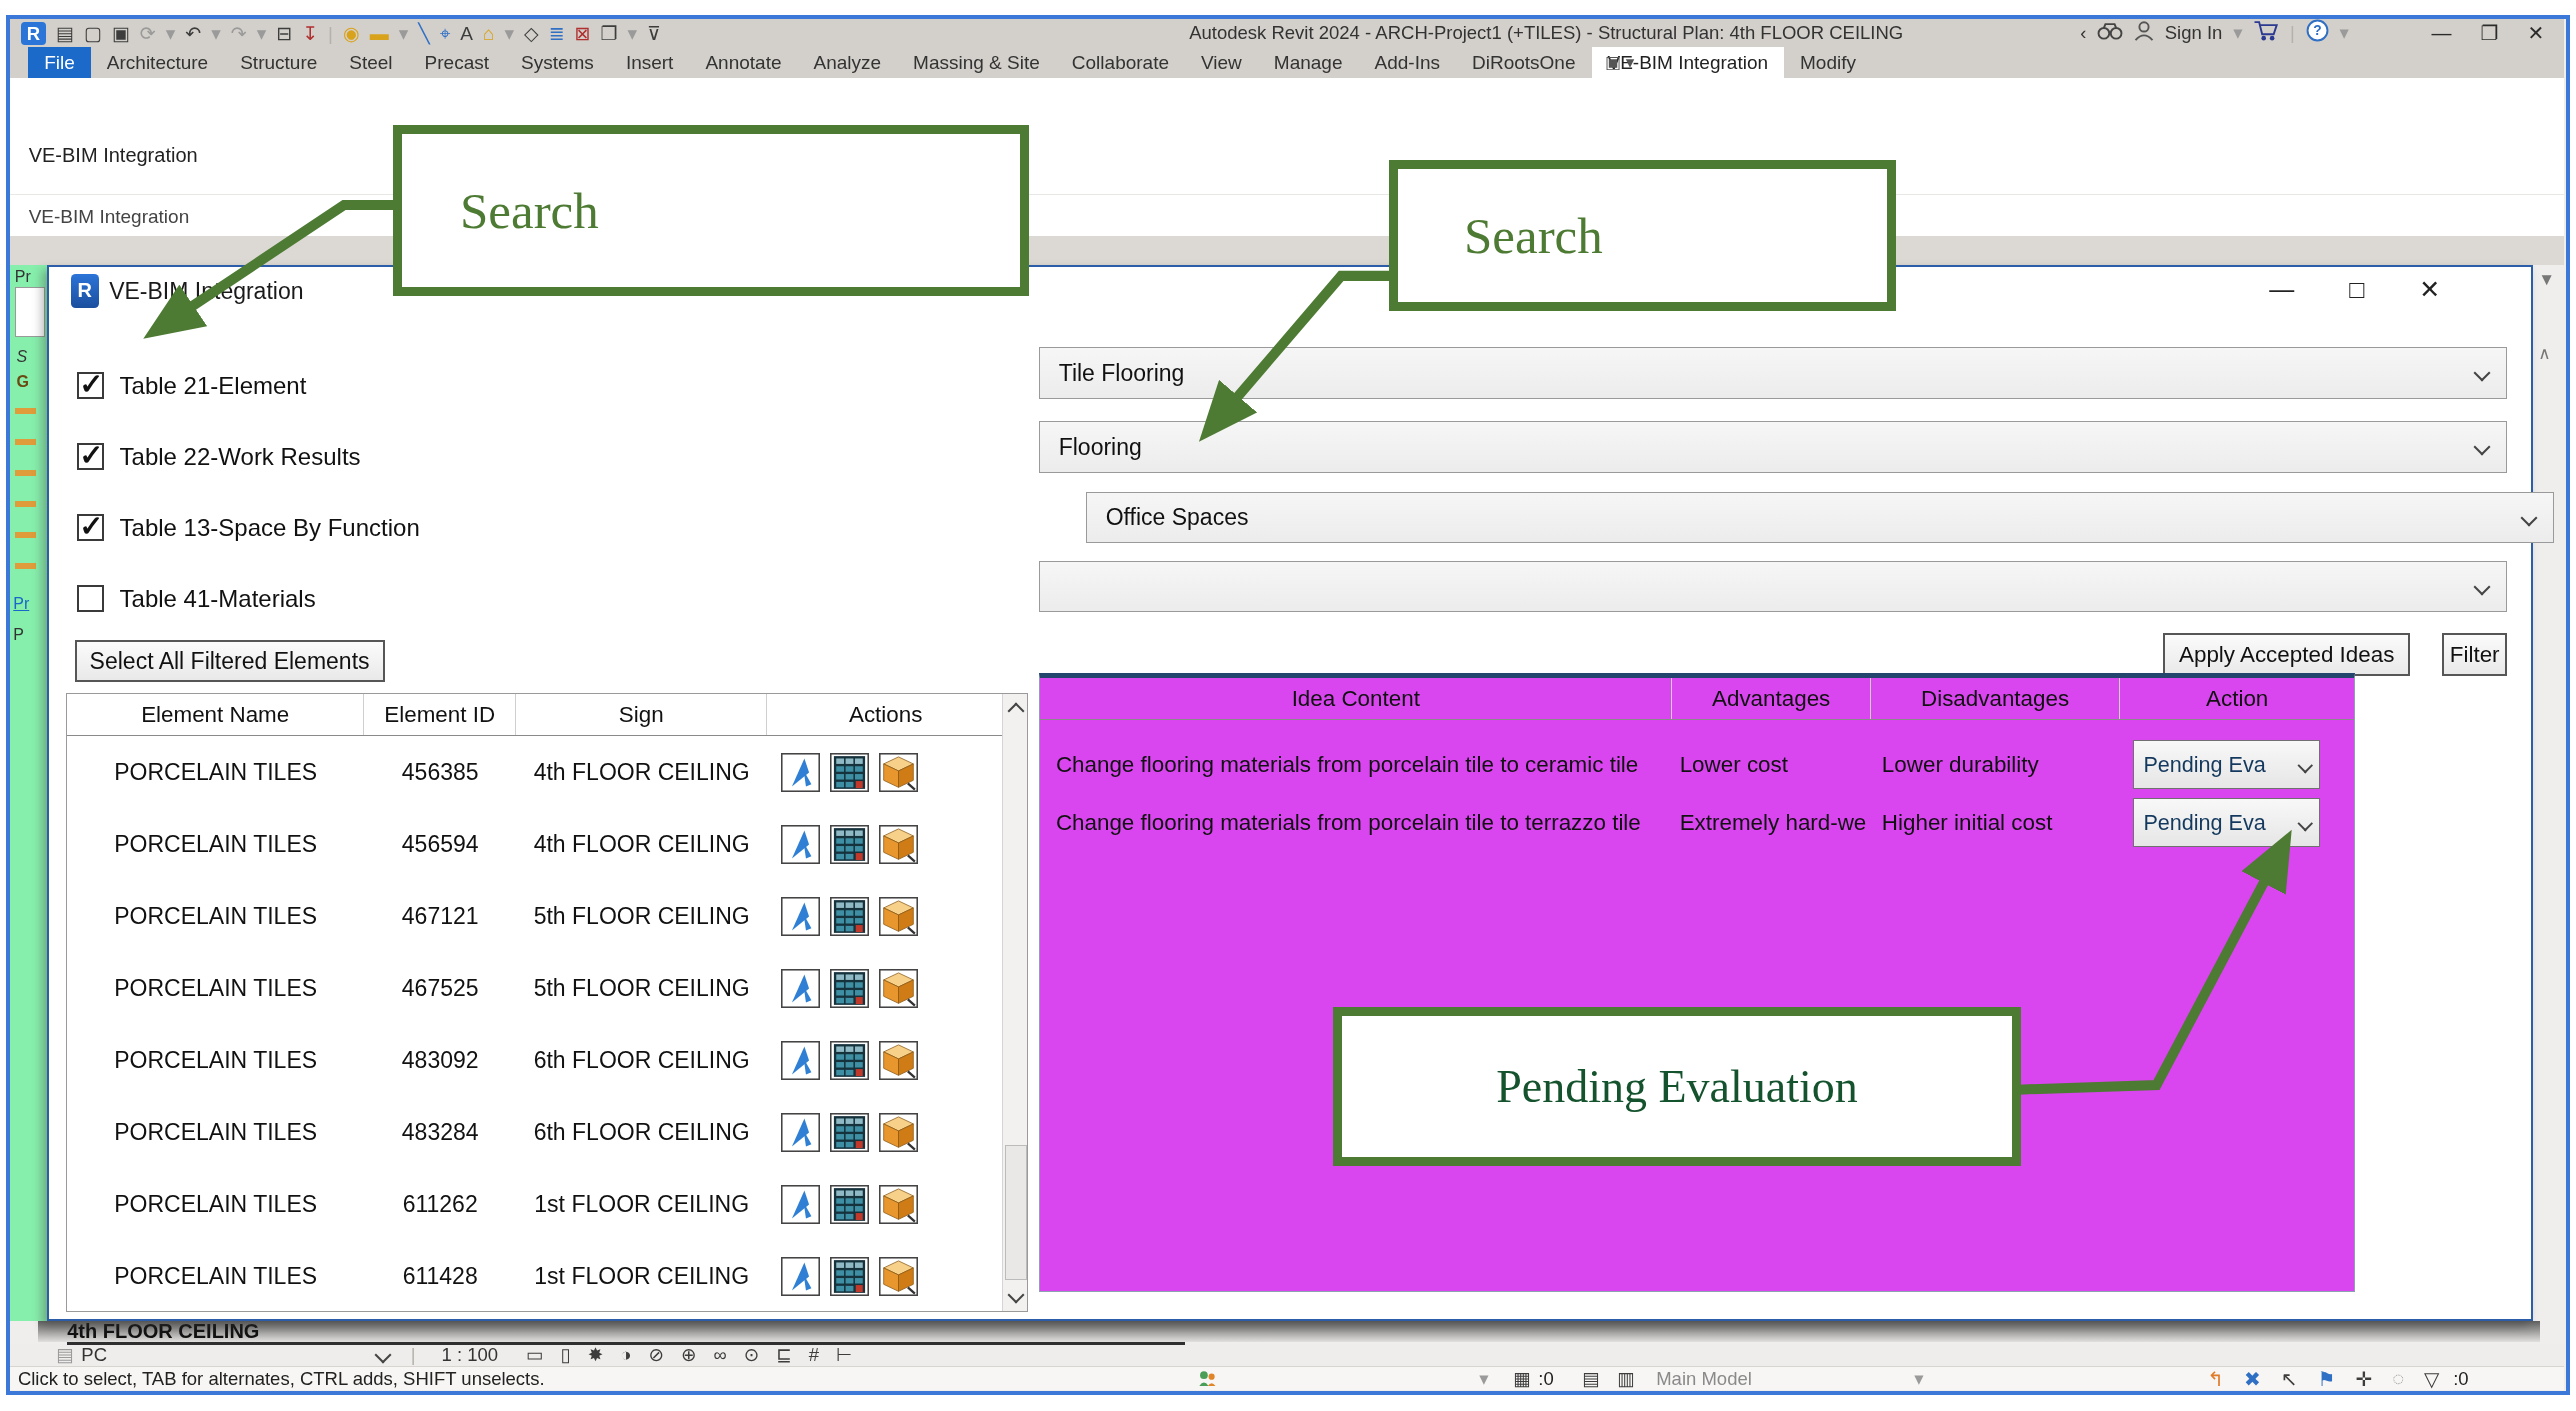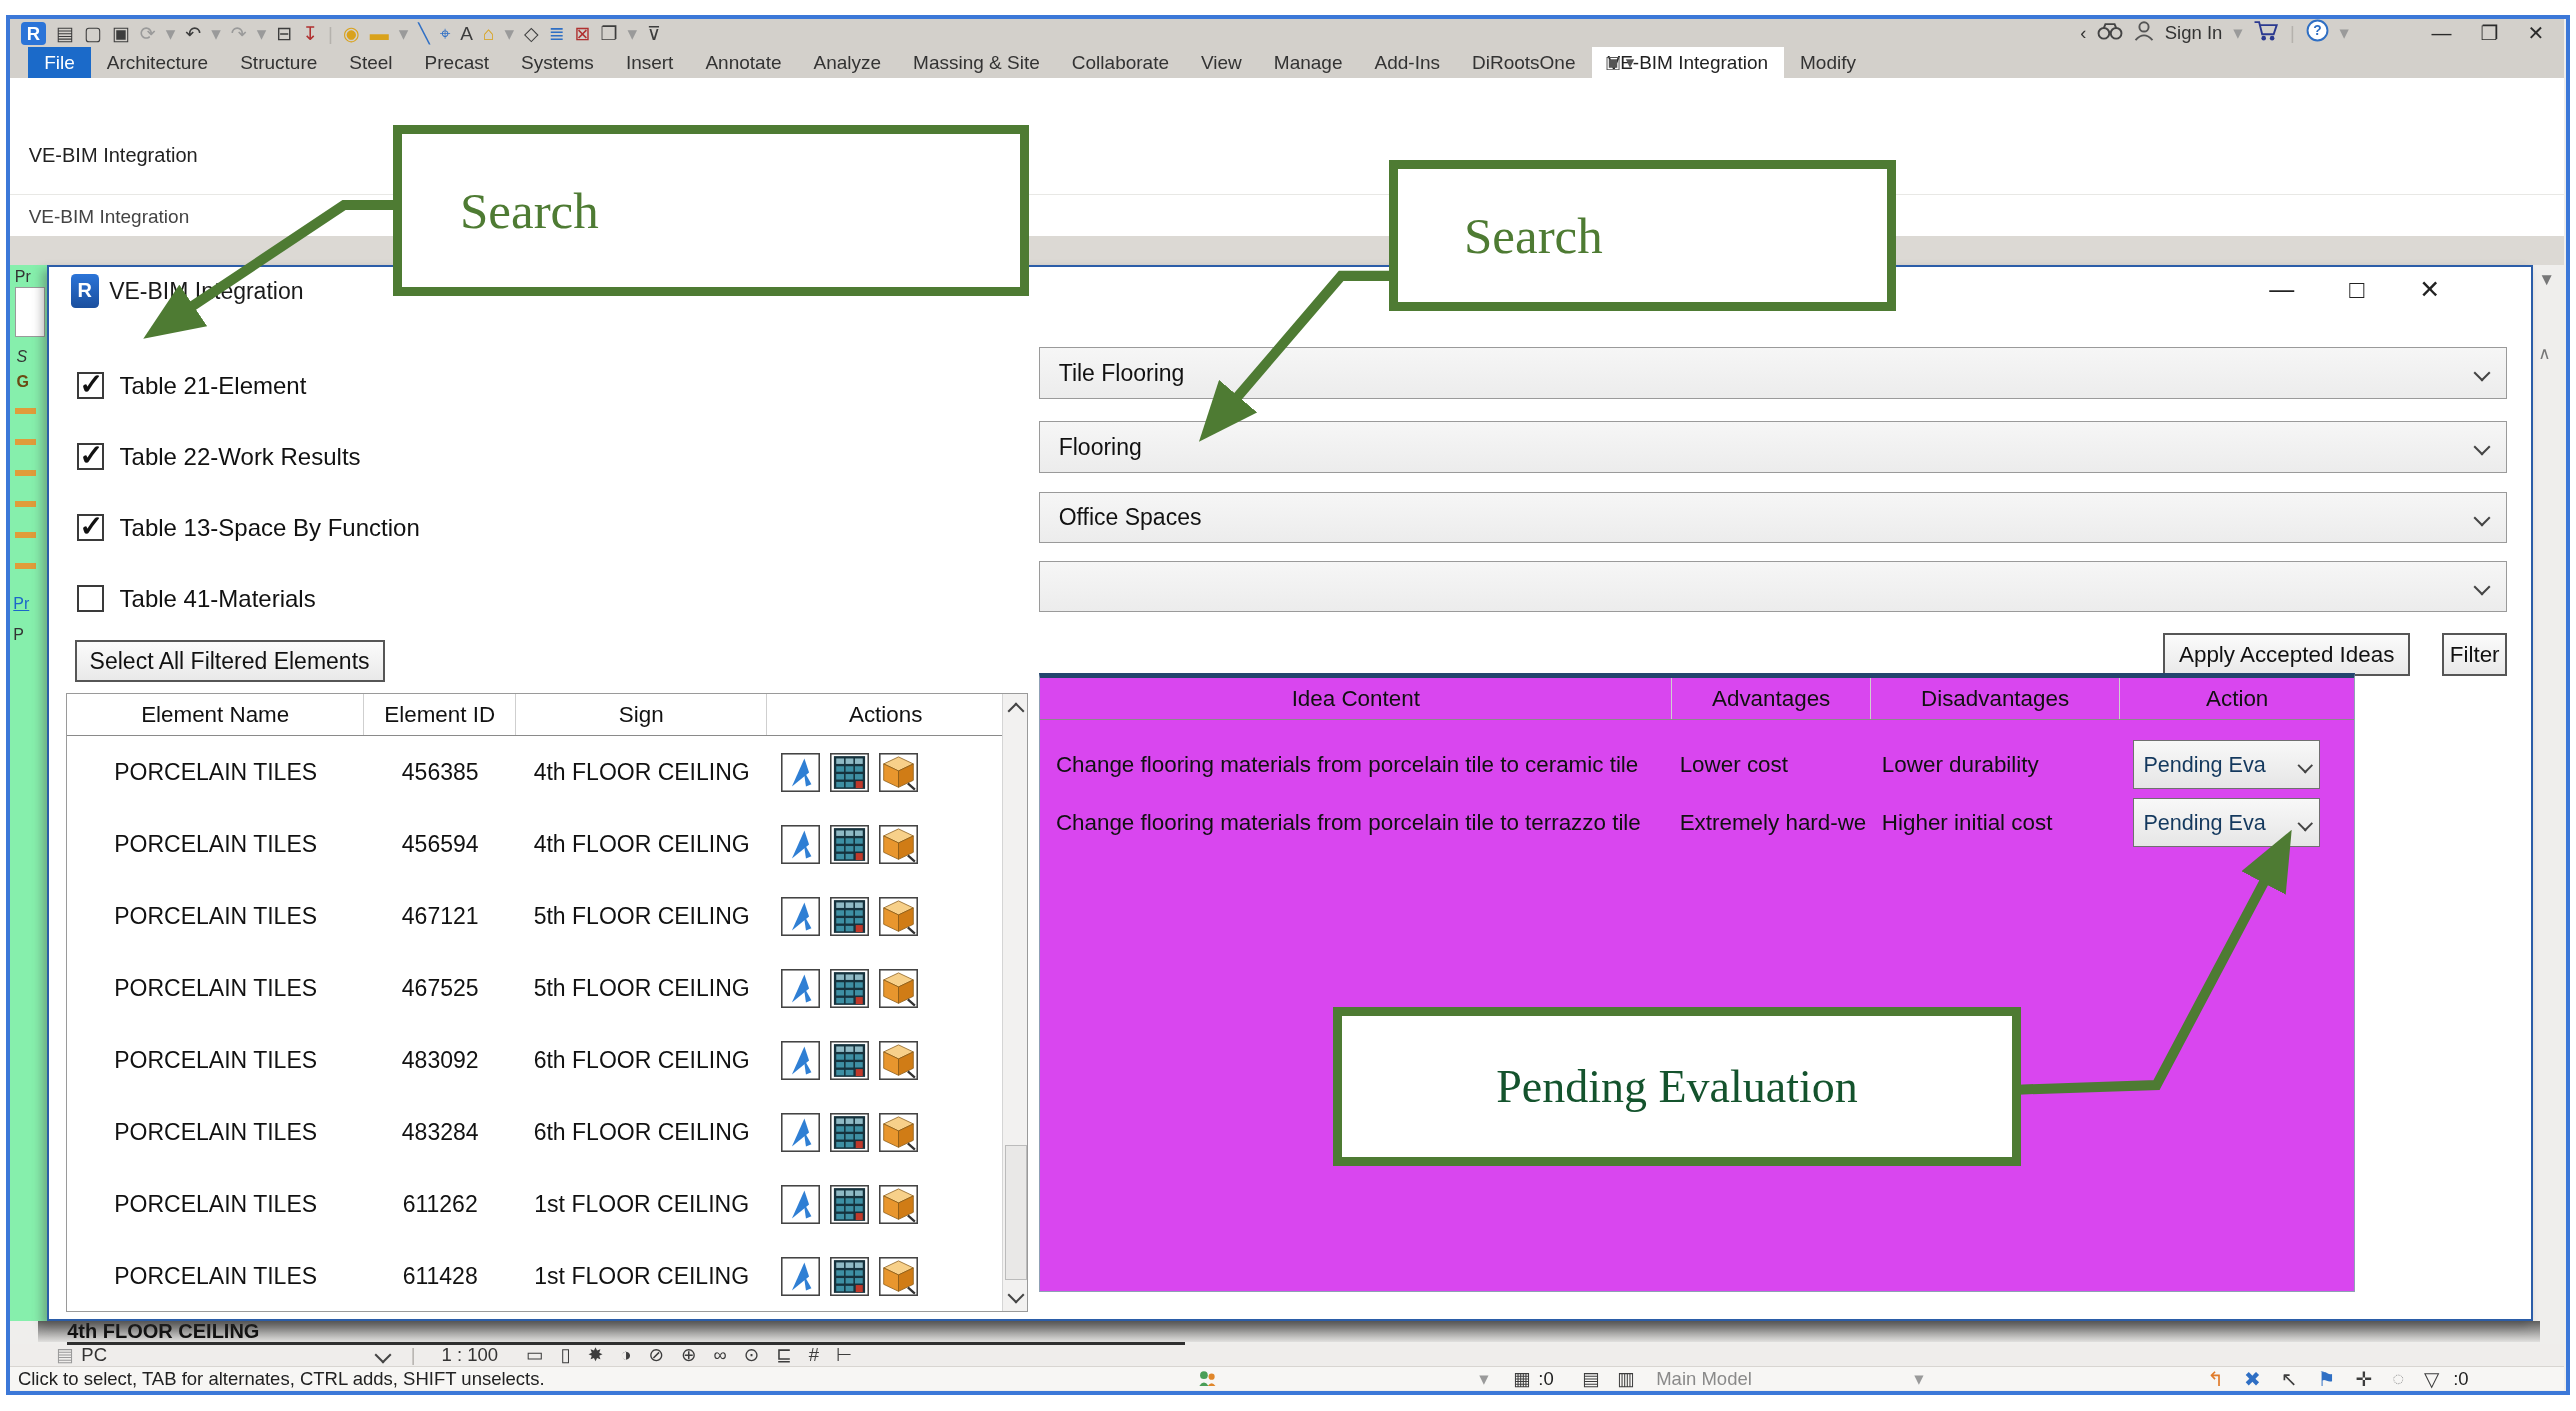--- a/index.html
+++ b/index.html
@@ -61,21 +61,21 @@
        display:flex;align-items:center;justify-content:center;font-size:23px;color:#111;}
   .btn-selectall{position:absolute;left:25.4px;top:373px;width:310px;height:42px;}
   .btn-apply{position:absolute;left:2114px;top:366px;width:247px;height:43px;font-size:22.4px;}
   .btn-filter{position:absolute;left:2393px;top:366px;width:65px;height:43px;font-size:22.4px;}
   .dd-col{position:absolute;left:990px;top:0;width:1468px;}
   .combo{position:absolute;left:0;width:1468px;height:52px;border:1.5px solid #9a9a9a;box-sizing:border-box;
          background:linear-gradient(#f6f6f6,#ececec);display:flex;align-items:center;
          padding:0 18.5px;font-size:23px;color:#111;}
   .combo:nth-of-type(1){top:80px;}
   .combo:nth-of-type(2){top:154px;}
-  .combo:nth-of-type(3){top:225px;height:51px;}
+  .combo:nth-of-type(3){top:225px;height:51px;margin-left:47px;}
   .combo:nth-of-type(4){top:294px;height:51px;}
   .combo .chev{margin-left:auto;}
   .chev{width:10px;height:10px;border-right:2.3px solid #444;border-bottom:2.3px solid #444;
         transform:rotate(45deg);display:inline-block;flex:0 0 auto;}
   .chev.up{transform:rotate(-135deg);}
   
   .etable{position:absolute;left:17px;top:426px;width:962px;height:619px;border:0.8px solid #9a9a9a;
           box-sizing:border-box;background:#fff;}
   .thead{display:flex;height:42px;border-bottom:1.5px solid #8a8a8a;box-sizing:border-box;}
   .th{display:flex;align-items:center;justify-content:center;font-size:22.4px;color:#111;
@@ -155,20 +155,21 @@
         <span class="qa-ic tone-dark">A</span>
         <span class="qa-ic tone-gold">⌂</span>
         <span class="qa-ic tone-gray">▾</span>
         <span class="qa-ic tone-dark">◇</span>
         <span class="qa-ic tone-blue">≣</span>
         <span class="qa-ic tone-red">⊠</span>
         <span class="qa-ic tone-dark">❐</span>
         <span class="qa-ic tone-gray">▾</span>
         <span class="qa-ic tone-dark">⊽</span>
       </div>
+    <div class="app-title">Autodesk Revit 2024 - ARCH-Project1 (+TILES) - Structural Plan: 4th FLOOR CEILING</div>
     <div class="signin">
       <span>‹</span>
       <span>
         <svg width="26" height="20" viewBox="0 0 34 26">
             <circle cx="9" cy="16" r="7" fill="none" stroke="#444" stroke-width="2.5"></circle>
             <circle cx="25" cy="16" r="7" fill="none" stroke="#444" stroke-width="2.5"></circle>
             <path d="M9 9 L11 4 H23 L25 9" fill="none" stroke="#444" stroke-width="2.5"></path>
           </svg>
       </span>
       <span>

